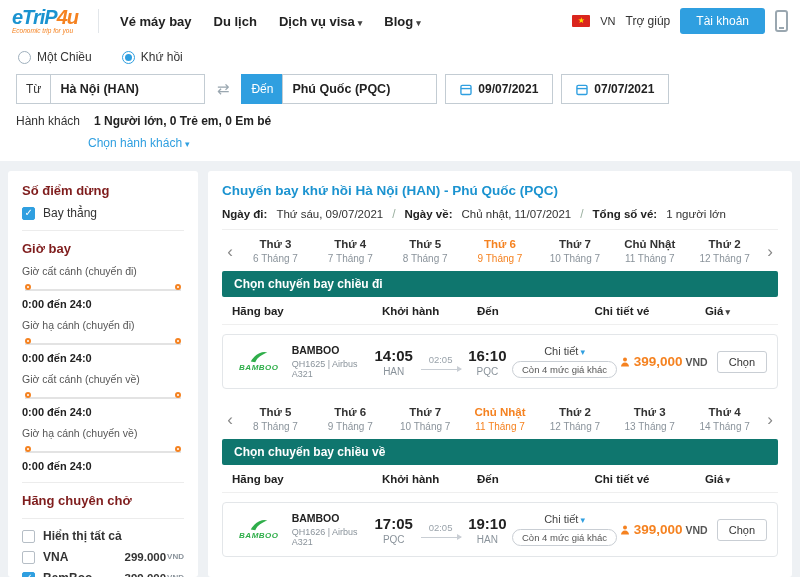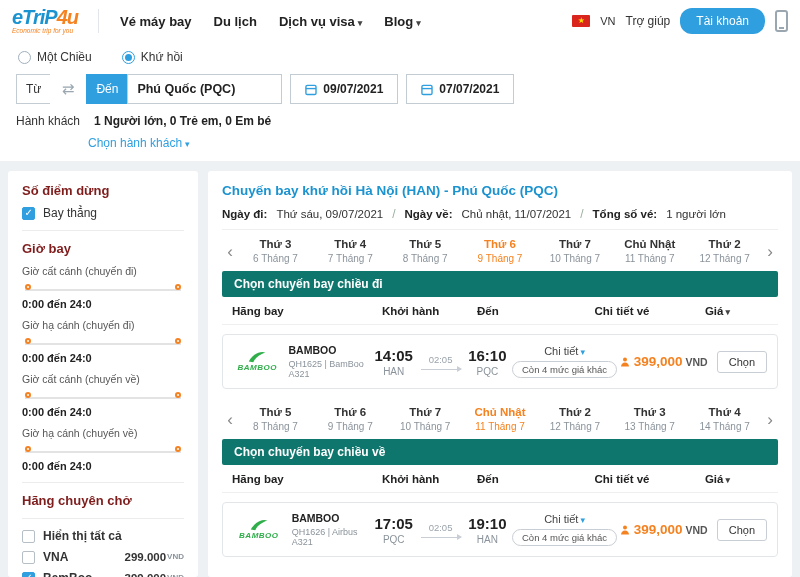--- a/index.html
+++ b/index.html
@@ -15,21 +15,21 @@
   .logo-tagline { font-size:6.5px; color:#f58220; font-style:italic; margin-top:1px; }
   .v-sep { width:1px; height:24px; background:#e2e6ea; margin:0 10px; }
   .nav { display:flex; align-items:center; }
   .nav-item { padding:6px 11px; font-size:13px; font-weight:bold; color:#222; cursor:pointer; white-space:nowrap; }
   .nav-item .caret { font-size:9px; color:#444; margin-left:3px; }
   .top-right { margin-left:auto; display:flex; align-items:center; gap:10px; }
   .flag { width:18px; height:12px; background:#da251d; display:flex; align-items:center; justify-content:center;
           color:#ffde00; font-size:8px; line-height:1; border-radius:1px; }
   .lang { font-size:11px; color:#333; }
   .help-link { font-size:12px; color:#333; cursor:pointer; }
-  .account-btn { background:#2f9fe0; color:#fff; font-size:12px; padding:6px 16px; border:none; border-radius:12px; cursor:pointer; }
+  .account-btn { background:#2f9fe0; color:#fff; font-size:12px; padding:6px 16px; border:none; border-radius:3px; cursor:pointer; }
   .phone-icon { width:13px; height:22px; border:2px solid #9aa7b0; border-radius:3px; position:relative; }
   .phone-icon::after { content:""; position:absolute; bottom:1px; left:2px; right:2px; height:2px; background:#9aa7b0; }
 
   
   .search { background:#fff; padding:4px 16px 10px; flex:0 0 auto; }
   .trip-row { display:flex; align-items:center; gap:30px; padding:4px 2px 10px; }
   .radio-opt { display:flex; align-items:center; gap:6px; font-size:12px; color:#333; cursor:pointer; }
   .radio { width:13px; height:13px; border-radius:50%; border:1px solid #9fb0bd; background:#fff; position:relative; }
   .radio.selected { border-color:#2f9fe0; }
   .radio.selected::after { content:""; position:absolute; left:2px; top:2px; width:7px; height:7px; border-radius:50%; background:#2f9fe0; }
@@ -152,20 +152,21 @@
         <span>Một Chiều</span>
       </div>
       <div class="radio-opt">
         <span class="radio selected"></span>
         <span>Khứ hồi</span>
       </div>
     </div>
     <div class="form-row">
       <div class="field-group">
         <span class="field-label outline">Từ</span>
+        <input class="field-input" value="Hà Nội (HAN)" style="">
       </div>
       <span class="swap">⇄</span>
       <div class="field-group">
         <span class="field-label filled">Đến</span>
         <input class="field-input" value="Phú Quốc (PQC)" style="">
       </div>
       <div class="date-field">
         <svg width="13" height="13" viewBox="0 0 13 13">
             <rect x="1" y="2" width="11" height="10" rx="1.5" fill="none" stroke="#2f9fe0" stroke-width="1.5"></rect>
             <line x1="1" y1="5.5" x2="12" y2="5.5" stroke="#2f9fe0" stroke-width="1.5"></line>
@@ -312,21 +313,21 @@
       <div class="flight-row">
         <div class="fl-airline">
           <div class="bamboo-logo">
             <svg width="18" height="12" viewBox="0 0 24 16">
                 <path d="M1 14 C8 2 18 0 23 2 C16 5 10 8 7 15 Z" fill="#2fae4a"></path>
               </svg>
             <span class="bamboo-word">BAMBOO</span>
           </div>
           <div class="airline-text">
             <span class="airline-name">BAMBOO</span>
-            <span class="aircraft">QH1625 | BamBoo A321</span>
+            <span class="aircraft">QH1625 | Airbus A321</span>
           </div>
         </div>
         <div class="fl-time">
           <div class="time">14:05</div>
           <div class="port">HAN</div>
         </div>
         <div class="fl-dur">
           <div class="dur">02:05</div>
           <div class="arrow-line"></div>
         </div>

